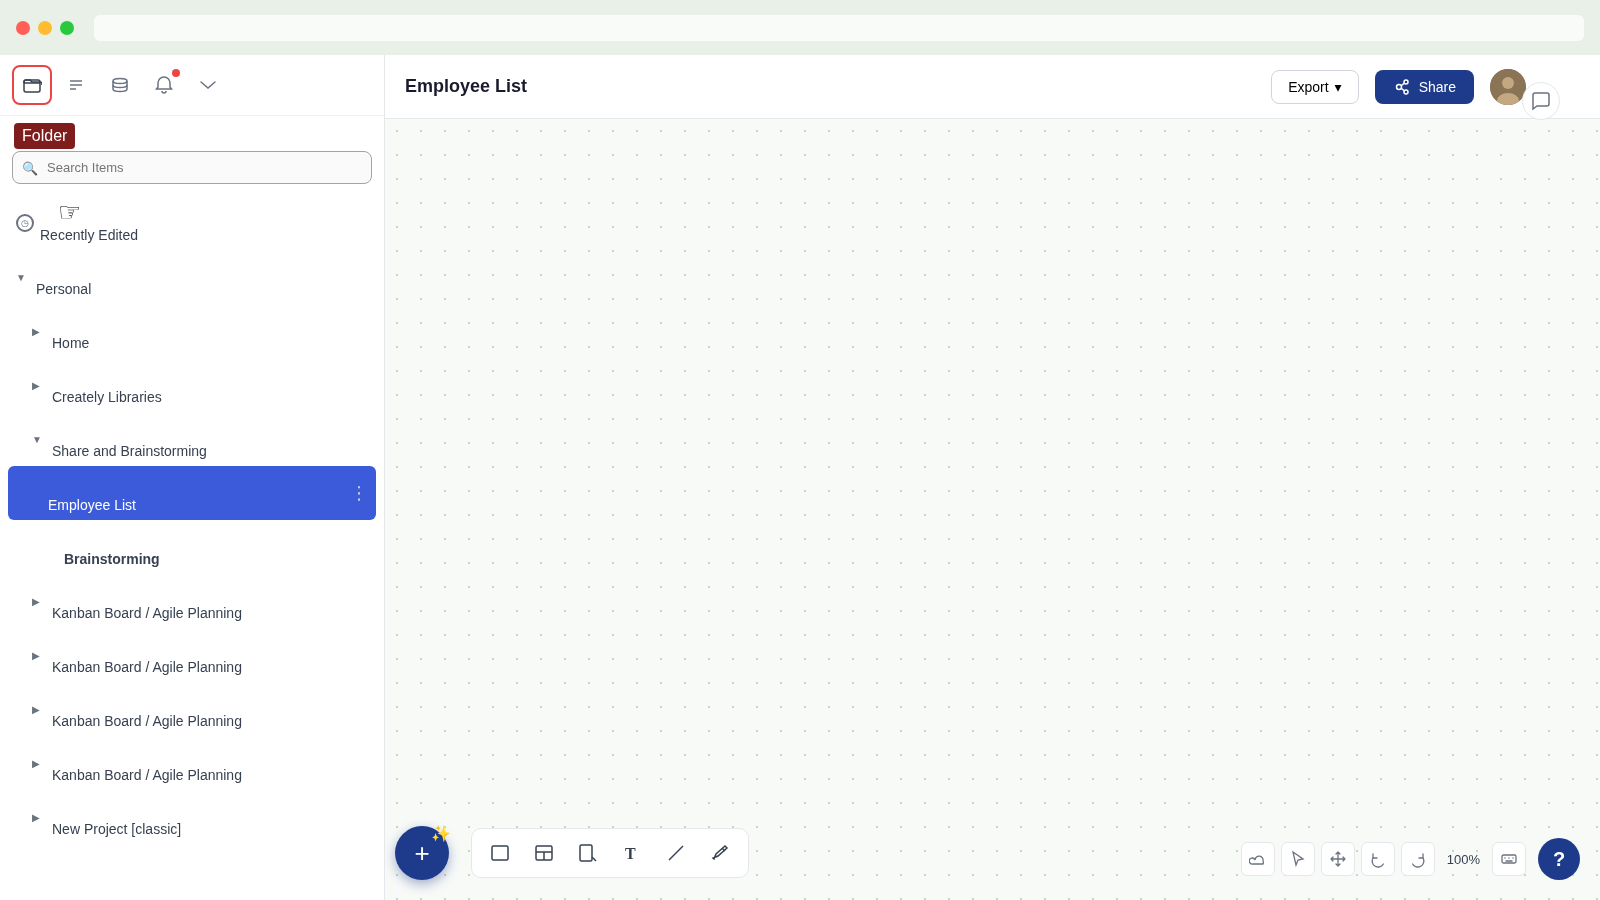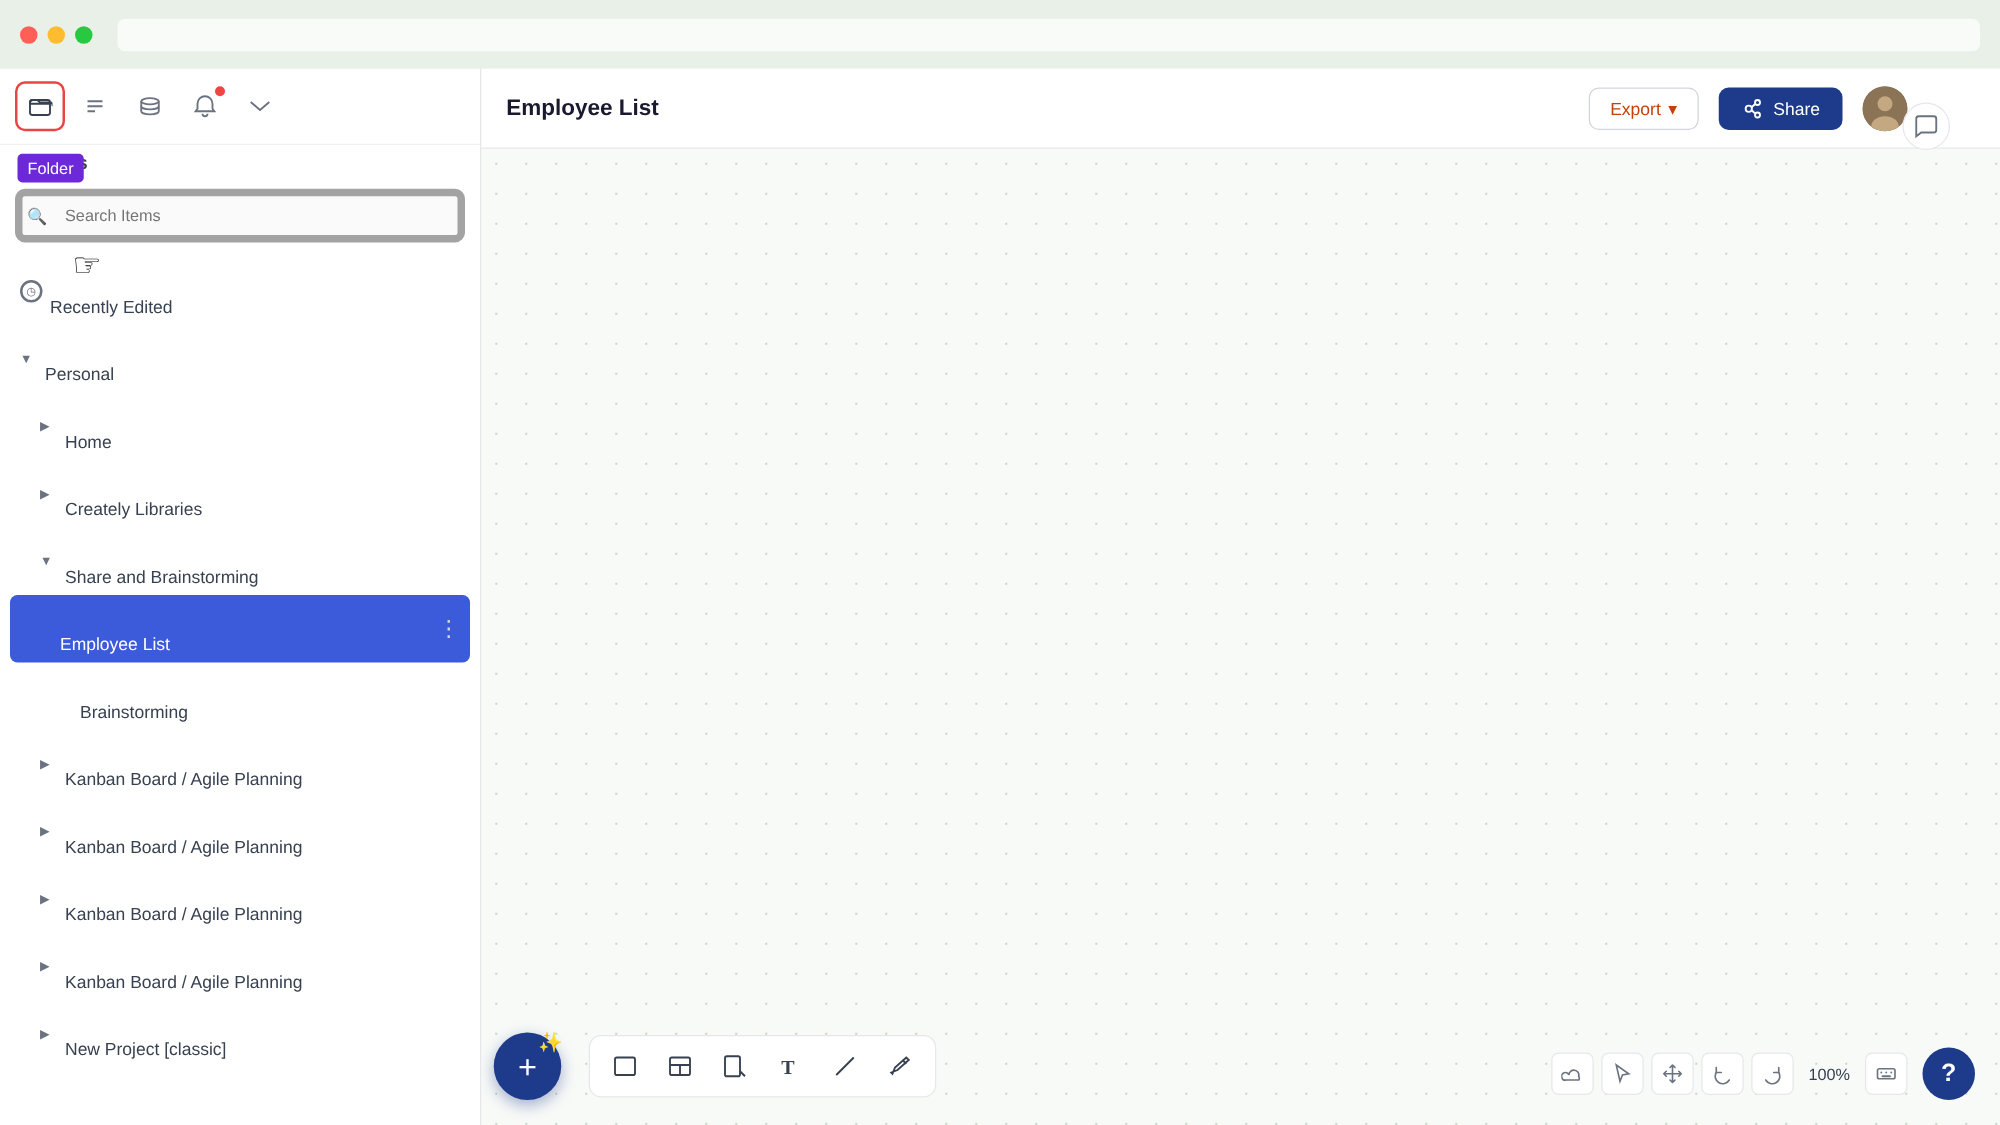--- a/index.html
+++ b/index.html
@@ -115,23 +115,23 @@
       height: 8px;
       background: #ef4444;
       border-radius: 50%;
     }
 
     
     .folder-tooltip {
       position: absolute;
       top: 68px;
       left: 14px;
-      background: #6d28d9;
+      background: #7f1d1d;
       color: #fff;
-      font-size: 13px;
+      font-size: 16px;
       padding: 4px 8px;
       border-radius: 4px;
       z-index: 100;
       white-space: nowrap;
     }
 
     
     .cursor-hand {
       position: absolute;
       top: 142px;
@@ -149,21 +149,21 @@
     }
 
     
     .search-container {
       margin: 0 12px 12px;
       position: relative;
     }
     .search-input {
       width: 100%;
       padding: 8px 12px 8px 34px;
-      border: 6px solid #a3a3a3;
+      border: 1px solid #a3a3a3;
       border-radius: 8px;
       font-size: 13px;
       color: #9ca3af;
       outline: none;
       background: #fafafa;
     }
     .search-icon-pos {
       position: absolute;
       left: 10px;
       top: 50%;
@@ -219,21 +219,21 @@
       display: flex;
       align-items: center;
       justify-content: center;
       font-size: 9px;
       color: #6b7280;
       flex-shrink: 0;
     }
 
     .indent-1 { padding-left: 24px; }
     .indent-2 { padding-left: 40px; }
-    .indent-3 { padding-left: 56px; }
+    .indent-3 { padding-left: 56px; font-weight: bold; }
 
     
     .main-area {
       flex: 1;
       display: flex;
       flex-direction: column;
       background: #f8faf8;
     }
 
     
@@ -254,21 +254,21 @@
       flex: 1;
     }
 
     .export-btn {
       padding: 8px 16px;
       border: 1.5px solid #d1d5db;
       border-radius: 8px;
       background: #fff;
       cursor: pointer;
       font-size: 14px;
-      color: #c2410c;
+      color: #000000;
       display: flex;
       align-items: center;
       gap: 6px;
     }
 
     .share-btn {
       padding: 8px 18px;
       border: none;
       border-radius: 8px;
       background: #1e3a8a;

